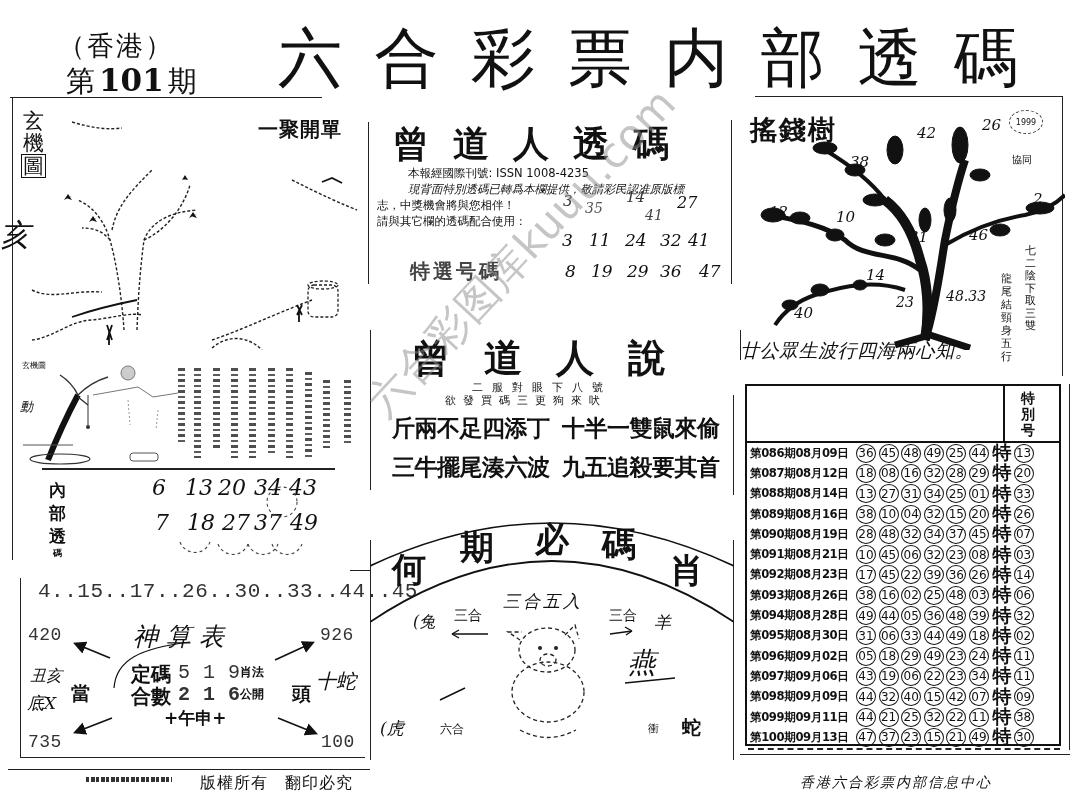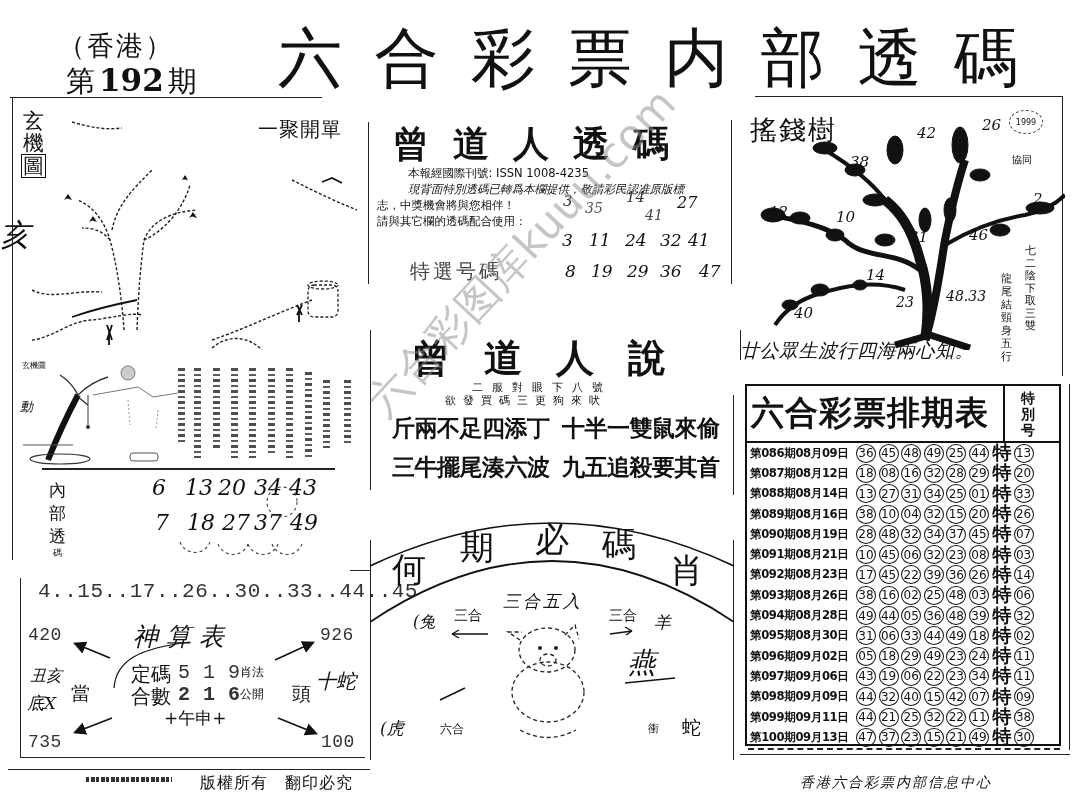--- a/index.html
+++ b/index.html
@@ -3,21 +3,21 @@
 <meta charset="utf-8">
 <style>
   html,body{margin:0;padding:0;background:#fff;}
   body{width:1080px;height:802px;position:relative;overflow:hidden;color:#111;
        font-family:"DejaVu Sans","Liberation Sans",sans-serif;}
   .abs{position:absolute;}
   .line-h{position:absolute;height:0;border-top:1.6px solid #222;}
   .line-v{position:absolute;width:0;border-left:1.6px solid #222;}
   .serif{font-family:"DejaVu Serif","Liberation Serif",serif;}
   .hand{font-family:"DejaVu Serif","Liberation Serif",serif;font-style:italic;font-weight:normal;}
-  .bold{font-weight:normal;}
+  .bold{font-weight:bold;}
   .nowrap{white-space:nowrap;}
   .vert{display:flex;flex-direction:column;align-items:center;line-height:1.05;}
 
   
   .region{left:58px;top:28px;font-size:27px;letter-spacing:2px;}
   .issue{left:66px;top:62px;font-size:29px;}
   .issue b{font-weight:bold;font-family:"DejaVu Serif",serif;font-size:31px;margin:0 4px;}
   .main-title{left:278px;top:18px;width:740px;display:flex;justify-content:space-between;
               font-size:64px;font-family:"DejaVu Serif","Liberation Serif",serif;line-height:80px;}
 
@@ -45,21 +45,21 @@
              transform-origin:left top;white-space:nowrap;letter-spacing:1px;}
   .illegible{position:absolute;width:7px;
              background:repeating-linear-gradient(to bottom,#222 0 3px,transparent 3px 6px,#333 6px 8px,transparent 8px 11px);
              opacity:.8;}
 </style>
 </head>
 <body>
 
 <div class="abs region">（香港）</div>
 <div class="abs issue">
-  <span>第</span><b>192</b><span>期</span>
+  <span>第</span><b>101</b><span>期</span>
 </div>
 <div class="abs main-title">
   <span>六</span>
   <span>合</span>
   <span>彩</span>
   <span>票</span>
   <span>内</span>
   <span>部</span>
   <span>透</span>
   <span>碼</span>
@@ -345,21 +345,20 @@
   <span>結</span>
   <span>頸</span>
   <span>身</span>
   <span>五</span>
   <span>行</span>
 </div>
 
 <div class="line-v sched-outer"></div>
 <div class="abs sched">
   <div class="sched-head">
-    <div class="sched-title">六合彩票排期表</div>
     <div class="sched-special">
       <span>特</span>
       <span>別</span>
       <span>号</span>
     </div>
   </div>
   <div class="rows">
     <div class="srow">
       <span class="slabel">第086期08月09日</span>
       <span class="ball">36</span>

